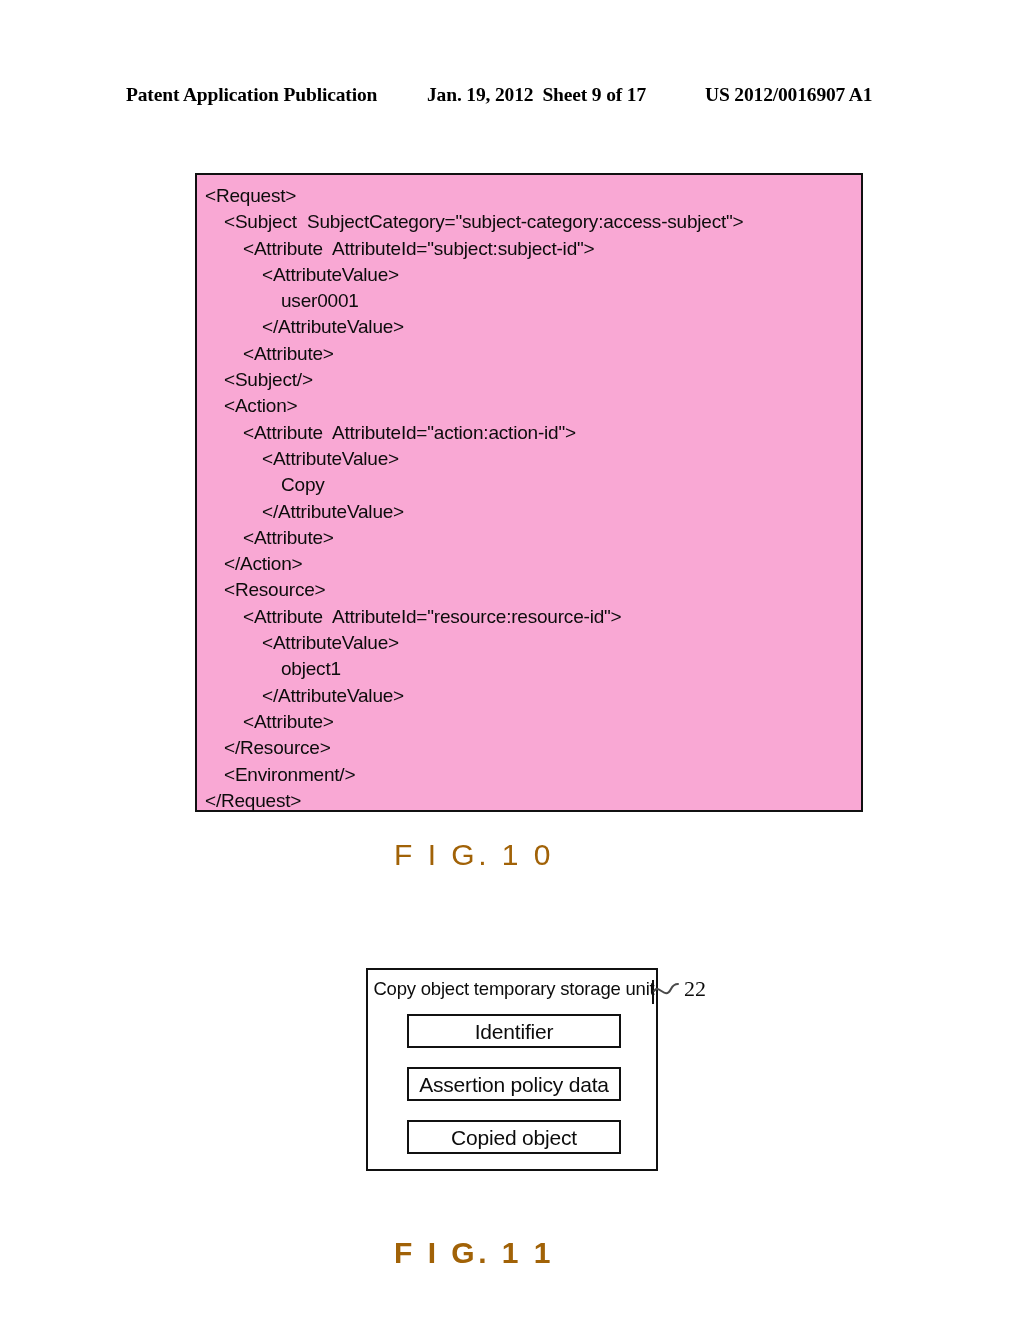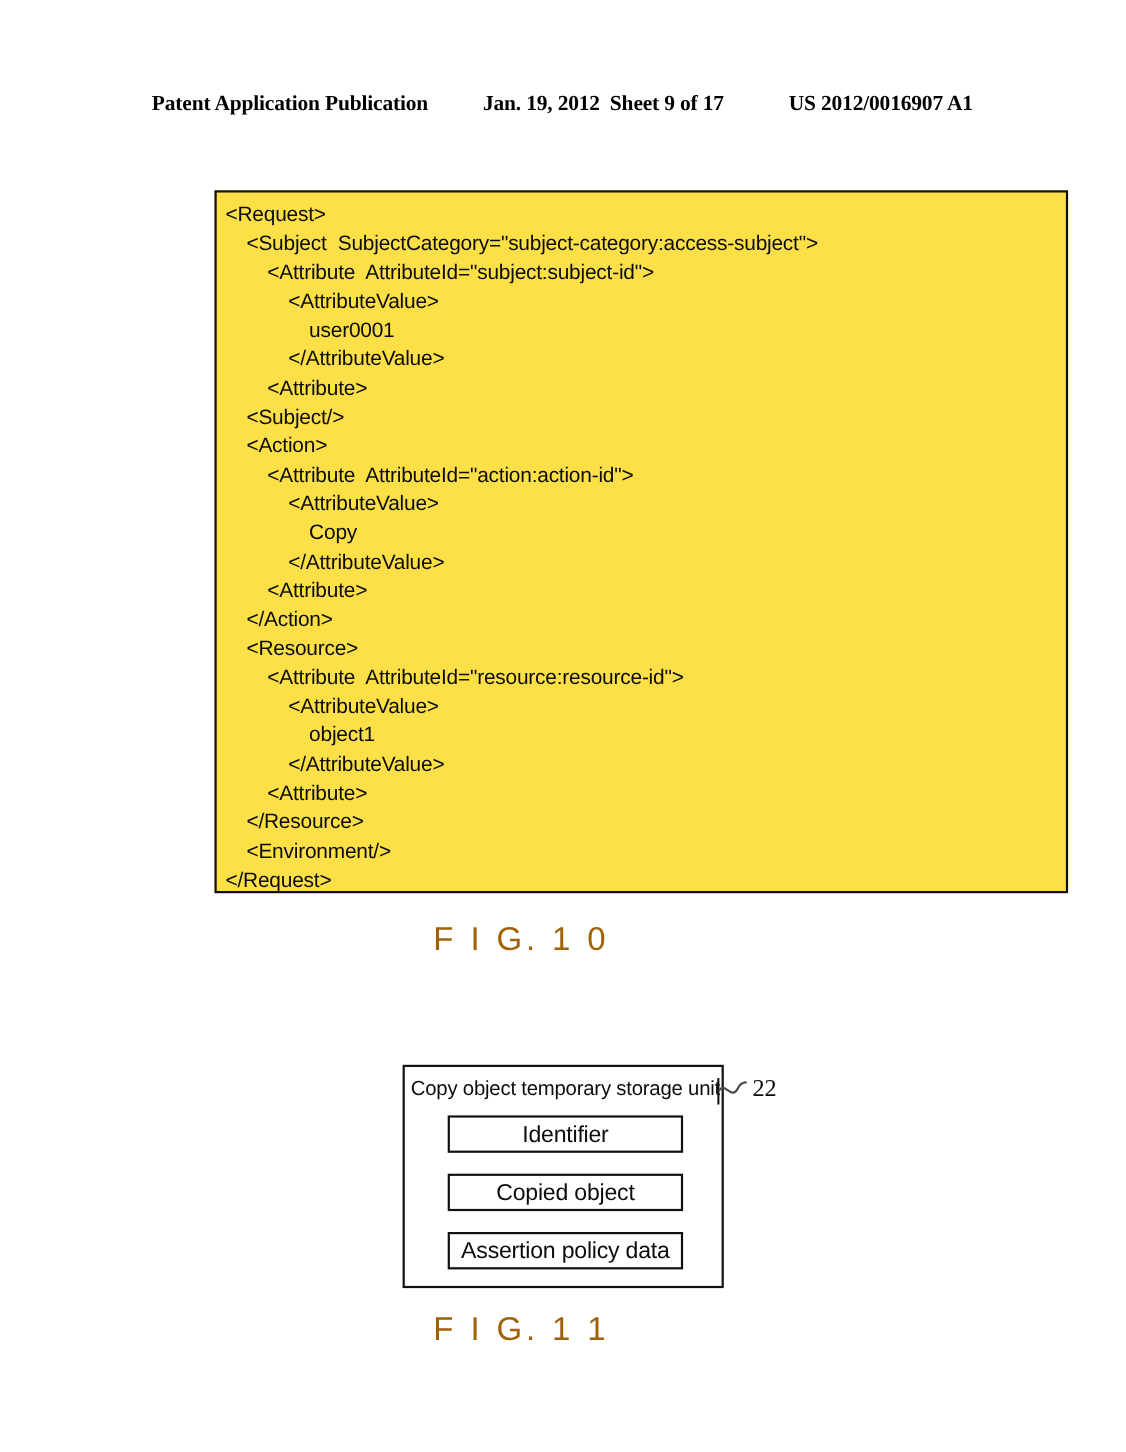--- a/index.html
+++ b/index.html
@@ -14,21 +14,21 @@
     position: relative;
     font-family: "Liberation Sans", sans-serif;
     color: #000000;
     overflow: hidden;
   }
 
   
   #page-header {
     position: absolute;
     top: 84px;
-    left: 12px;
+    left: 0;
     width: 932px;
     height: 30px;
     font-family: "Liberation Serif", serif;
     font-weight: bold;
     font-size: 19.5px;
     letter-spacing: -0.15px;
     white-space: nowrap;
   }
   #page-header .hdr-left {
     position: absolute;
@@ -48,25 +48,25 @@
     position: absolute;
     left: 705px;
     top: 0;
   }
 
   
   #fig10-box {
     position: absolute;
     left: 195px;
     top: 173px;
-    width: 776px;
+    width: 668px;
     height: 639px;
     border: 2.5px solid #111111;
     box-sizing: border-box;
-    background: #fde047;
+    background: #f9a8d4;
   }
   #fig10-code {
     position: absolute;
     left: 6px;
     top: 8px;
     right: 4px;
     bottom: 0;
   }
   .code-line {
     height: 26.3px;
@@ -88,21 +88,21 @@
     position: absolute;
     width: 948px;
     text-align: center;
     font-family: "Liberation Sans", sans-serif;
     font-size: 30px;
     letter-spacing: 3.5px;
     color: #a16207;
     white-space: pre;
   }
   #fig10-caption { top: 838px; left: 0; }
-  #fig11-caption { top: 1192px; left: 0; }
+  #fig11-caption { top: 1236px; left: 0; font-weight: bold; }
 
   
   #fig11-wrap {
     position: absolute;
     left: 366px;
     top: 968px;
     width: 340px;
     height: 206px;
   }
   #fig11-outer {
@@ -202,22 +202,22 @@
       <div class="code-line ind-0">&lt;/Request&gt;</div>
     </div>
 </div>
 <div class="fig-caption" id="fig10-caption">F I G. 1 0</div>
 
 <div id="fig11-wrap">
   <div id="fig11-outer">
     <div id="fig11-title">Copy object temporary storage unit</div>
     <div id="fig11-inner-list">
         <div class="fig11-inner-box">Identifier</div>
+        <div class="fig11-inner-box">Assertion policy data</div>
         <div class="fig11-inner-box">Copied object</div>
-        <div class="fig11-inner-box">Assertion policy data</div>
       </div>
   </div>
   <svg id="fig11-leader" viewBox="0 0 44 34">
     <path d="M1 6 L1 30" stroke="#111111" stroke-width="2" fill="none"></path>
     <path d="M2 17 C7 9, 13 27, 19 15 C21 11, 23 10, 26 10" stroke="#4a4a4a" stroke-width="2" fill="none" stroke-linecap="round"></path>
   </svg>
   <div id="fig11-refnum">22</div>
 </div>
 <div class="fig-caption" id="fig11-caption">F I G. 1 1</div>
 

